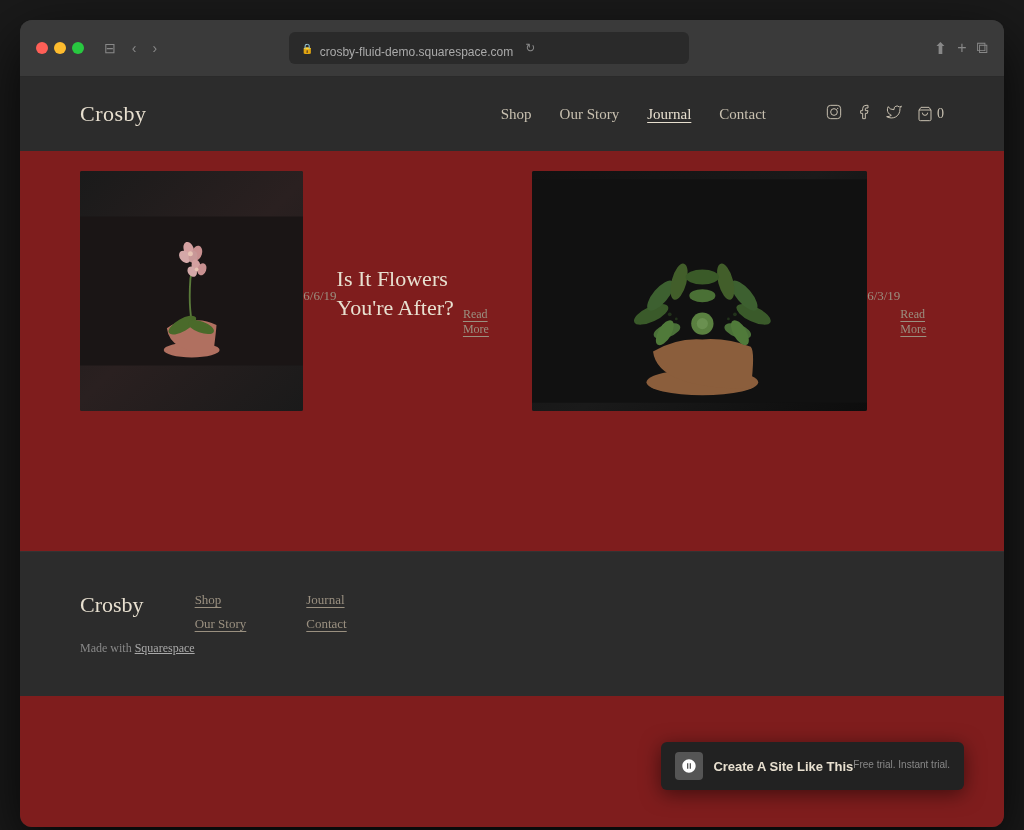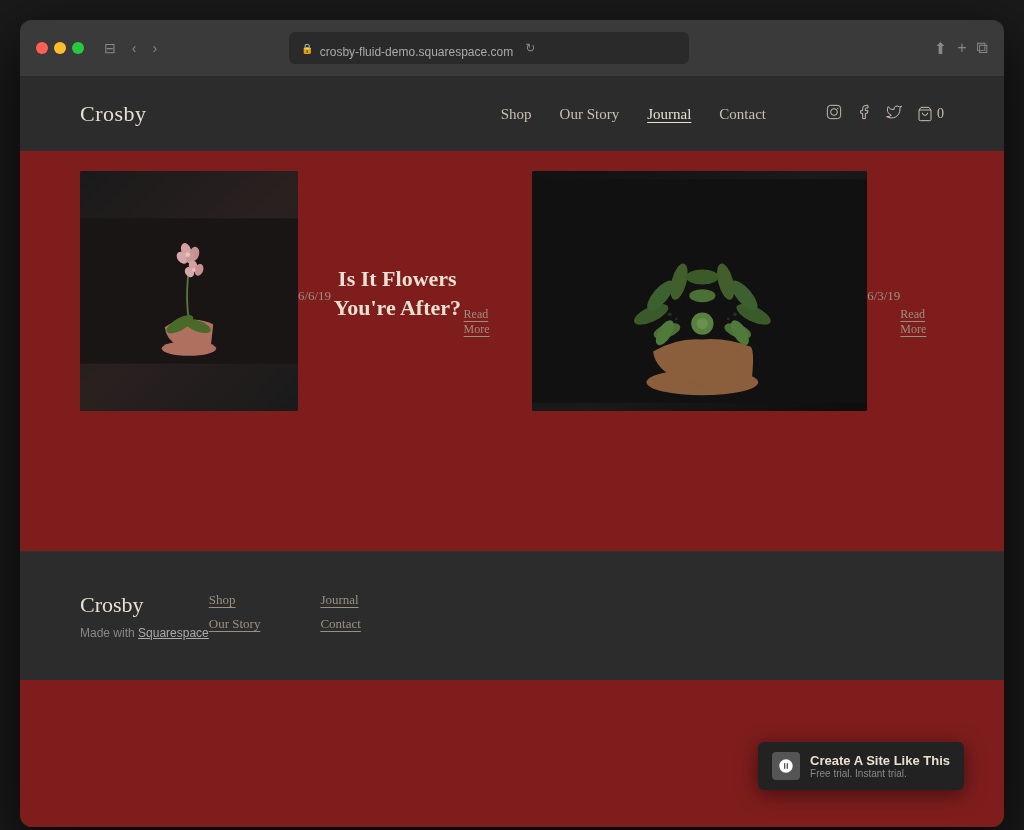--- a/index.html
+++ b/index.html
@@ -225,22 +225,21 @@
       font-size: 13px;
       font-family: Georgia, serif;
       margin-bottom: 10px;
       text-align: center;
     }
 
     .post-title {
       color: #e8e0d0;
       font-size: 22px;
       font-family: Georgia, serif;
-      font-weight: bold;
-      text-align: center;
+      font-weight: normal;
       margin-bottom: 14px;
       line-height: 1.3;
     }
 
     .read-more {
       color: #9a9080;
       font-size: 12px;
       font-family: Georgia, serif;
       text-decoration: underline;
       text-underline-offset: 3px;
@@ -261,22 +260,22 @@
       font-size: 22px;
       color: #e8e0d0;
       font-family: Georgia, serif;
       font-weight: normal;
       flex: 1;
     }
 
     .footer-tagline {
       color: #888;
       font-size: 12px;
-      font-family: Liberation Sans, sans-serif;
-      margin-top: 8px;
+      font-family: Liberation Serif, serif;
+      margin-top: 23px;
     }
 
     .footer-tagline a {
       color: #aaa;
       text-decoration: underline;
     }
 
     .footer-nav-group {
       display: flex;
       gap: 60px;
@@ -318,21 +317,21 @@
       border-radius: 4px;
       display: flex;
       align-items: center;
       justify-content: center;
       color: white;
       font-size: 14px;
     }
 
     .sq-text {
       display: flex;
-      flex-direction: column;
+      flex-direction: row;
     }
 
     .sq-title {
       color: #e8e0d0;
       font-size: 13px;
       font-family: -apple-system, sans-serif;
       font-weight: 600;
     }
 
     .sq-subtitle {

